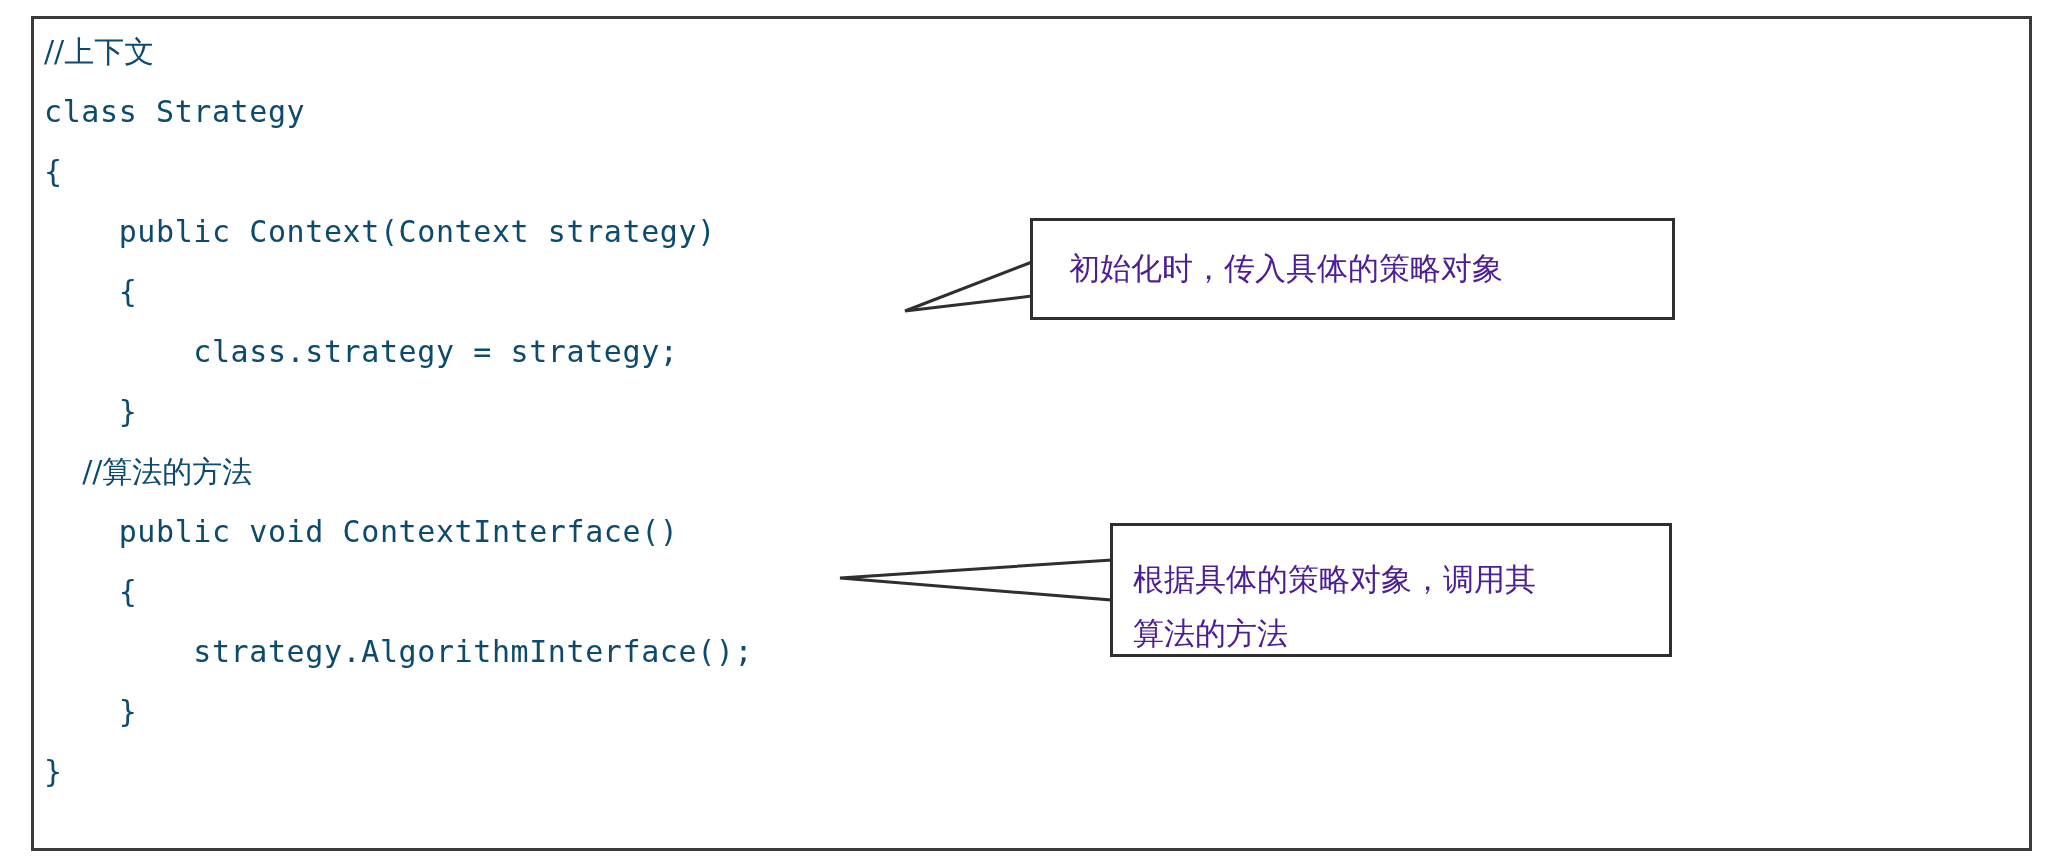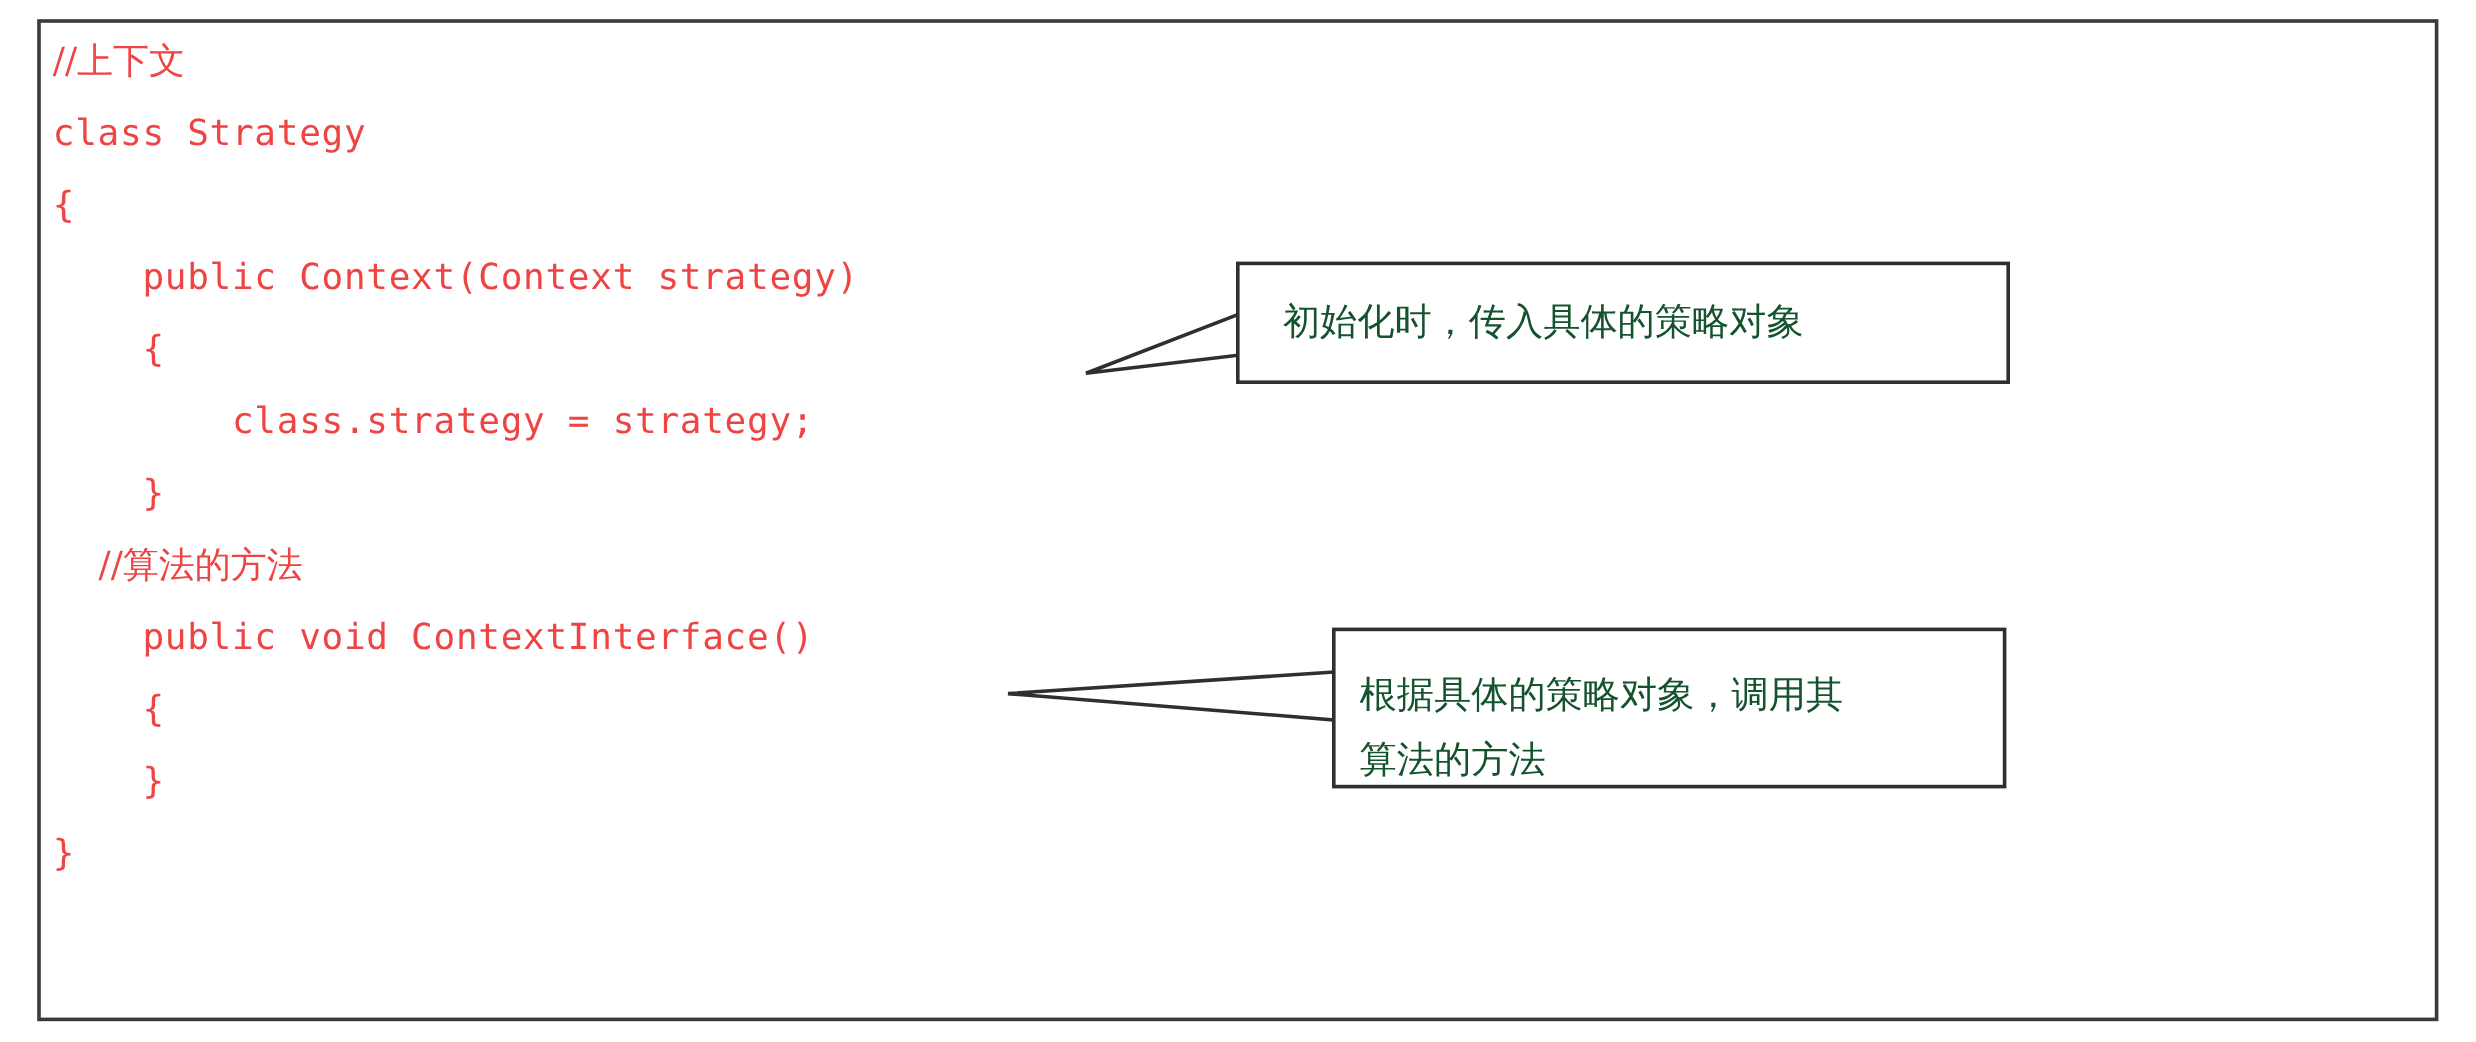--- a/index.html
+++ b/index.html
@@ -33,21 +33,21 @@
     position: absolute;
     left: 44px;
     top: 22px;
     width: 1300px;
   }
   .code-line {
     font-family: "DejaVu Sans Mono", "Liberation Mono", monospace;
     font-size: 30px;
     line-height: 60px;
     height: 60px;
-    color: #ef4444;
+    color: #0c4a6e;
     white-space: pre;
     letter-spacing: 0.6px;
   }
   .code-line.cjk {
     font-family: "DejaVu Serif", "Liberation Serif", serif;
     font-size: 30px;
     letter-spacing: 0px;
   }
 
   
@@ -57,21 +57,21 @@
     border: 3px solid #2f2f2f;
     background: #ffffff;
     font-family: "DejaVu Serif", "Liberation Serif", serif;
     color: #131313;
     z-index: 3;
   }
   .callout-text {
     font-size: 31px;
     line-height: 54px;
     white-space: pre-line;
-    color: #14532d;
+    color: #4c1d95;
   }
   #callout-init {
     left: 1030px;
     top: 218px;
     width: 645px;
     height: 102px;
     padding: 20px 0 0 36px;
   }
   #callout-invoke {
     left: 1110px;
@@ -108,20 +108,21 @@
     <div class="code-line cjk">//上下文</div>
     <div class="code-line">class Strategy</div>
     <div class="code-line">{</div>
     <div class="code-line">    public Context(Context strategy)</div>
     <div class="code-line">    {</div>
     <div class="code-line">        class.strategy = strategy;</div>
     <div class="code-line">    }</div>
     <div class="code-line cjk">    //算法的方法</div>
     <div class="code-line">    public void ContextInterface()</div>
     <div class="code-line">    {</div>
+    <div class="code-line">        strategy.AlgorithmInterface();</div>
     <div class="code-line">    }</div>
     <div class="code-line">}</div>
   </div>
 
   <div class="callout" id="callout-init">
     <div class="callout-text">初始化时，传入具体的策略对象</div>
   </div>
 
   <div class="callout" id="callout-invoke">
     <div class="callout-text">根据具体的策略对象，调用其

